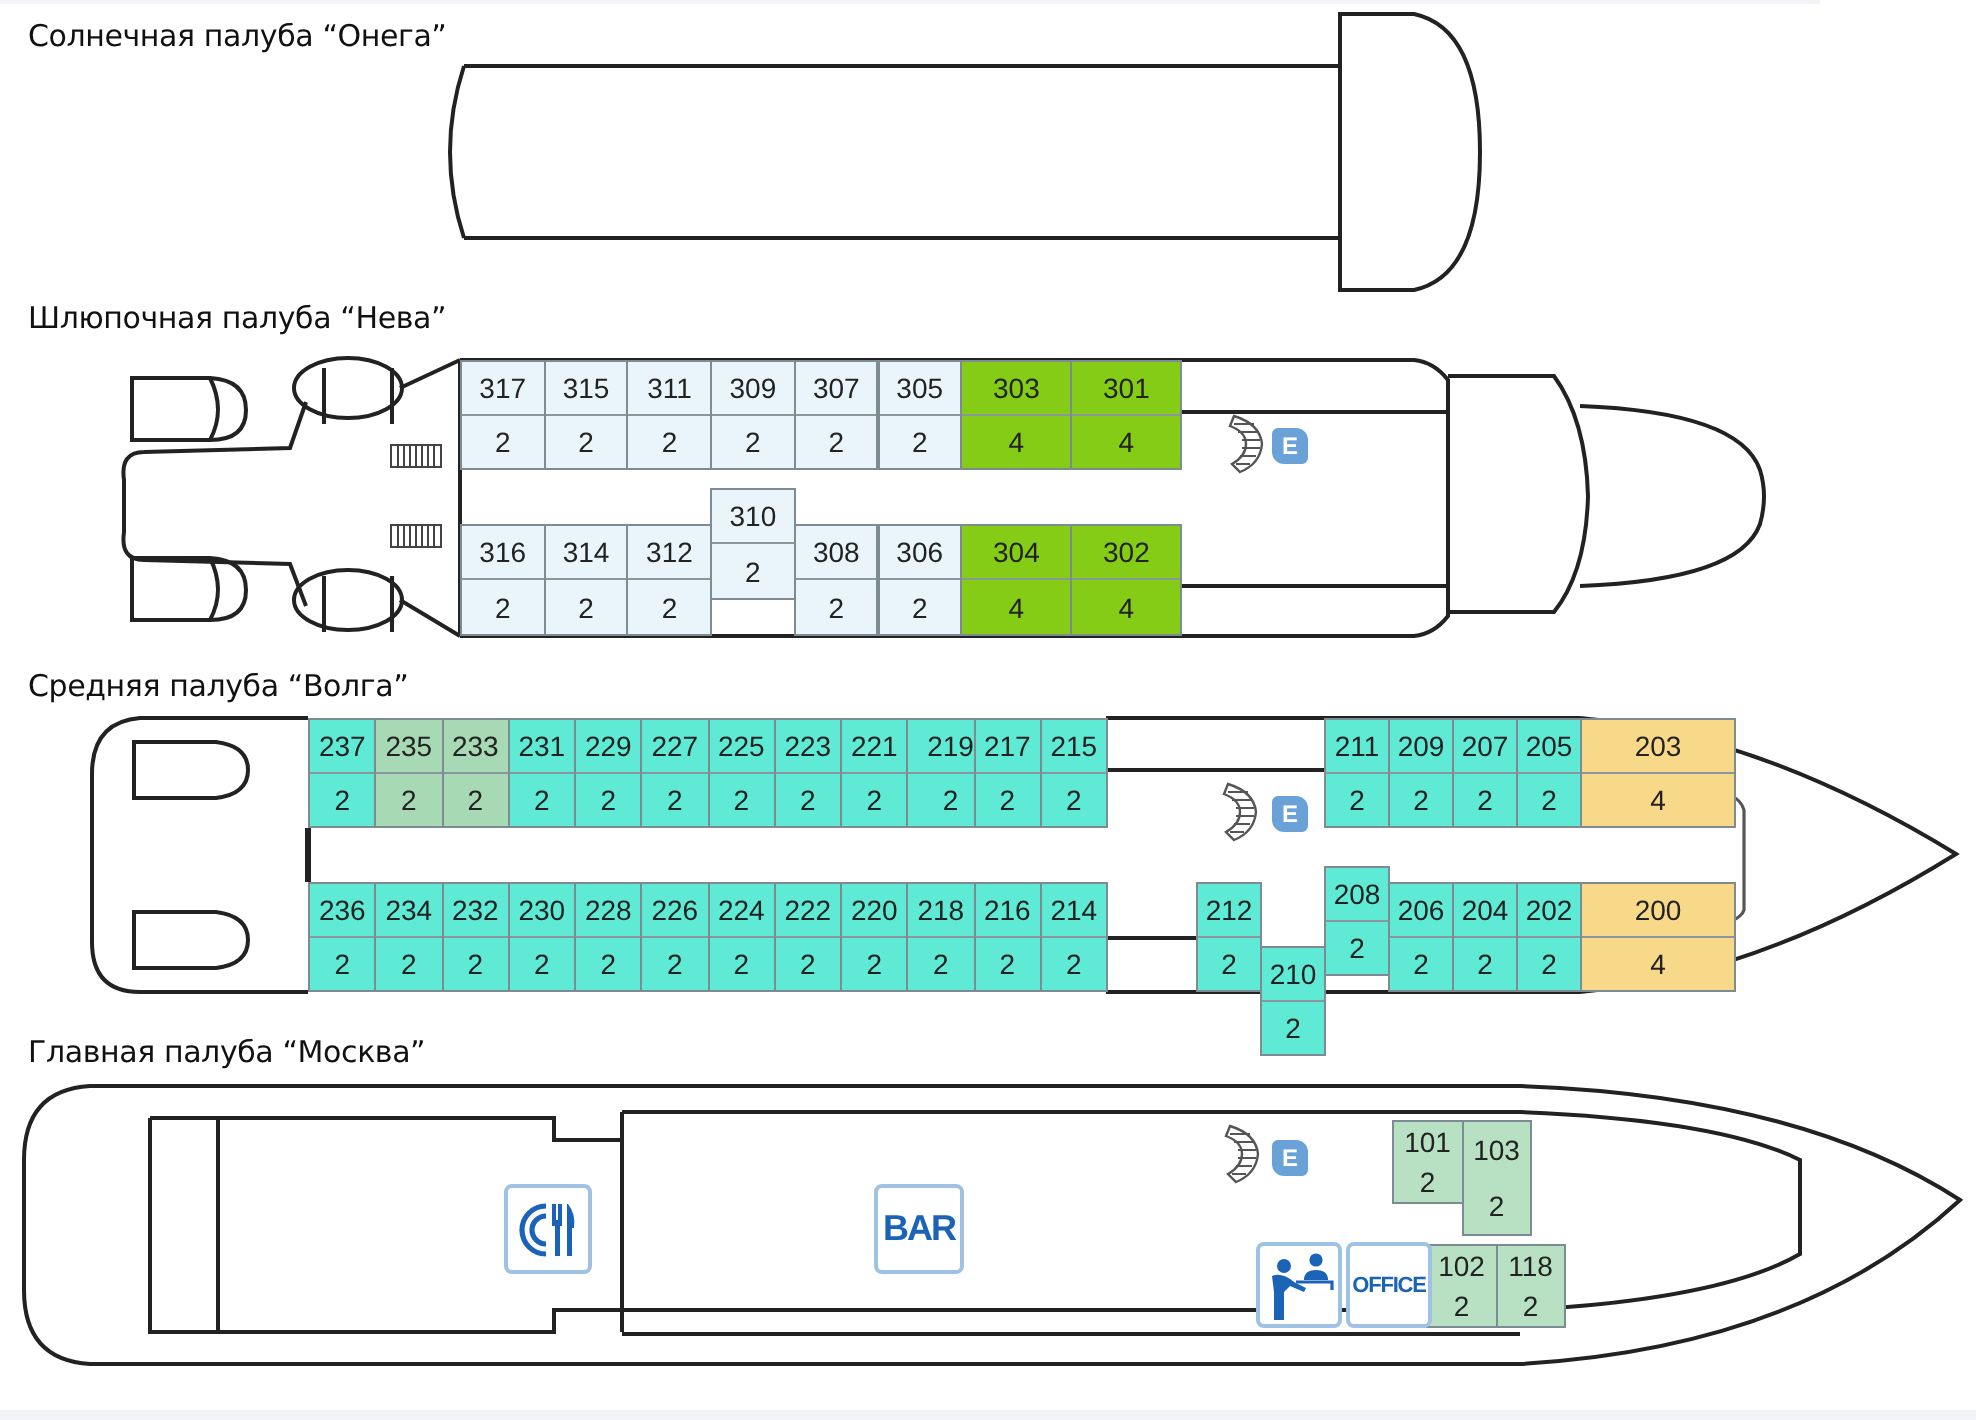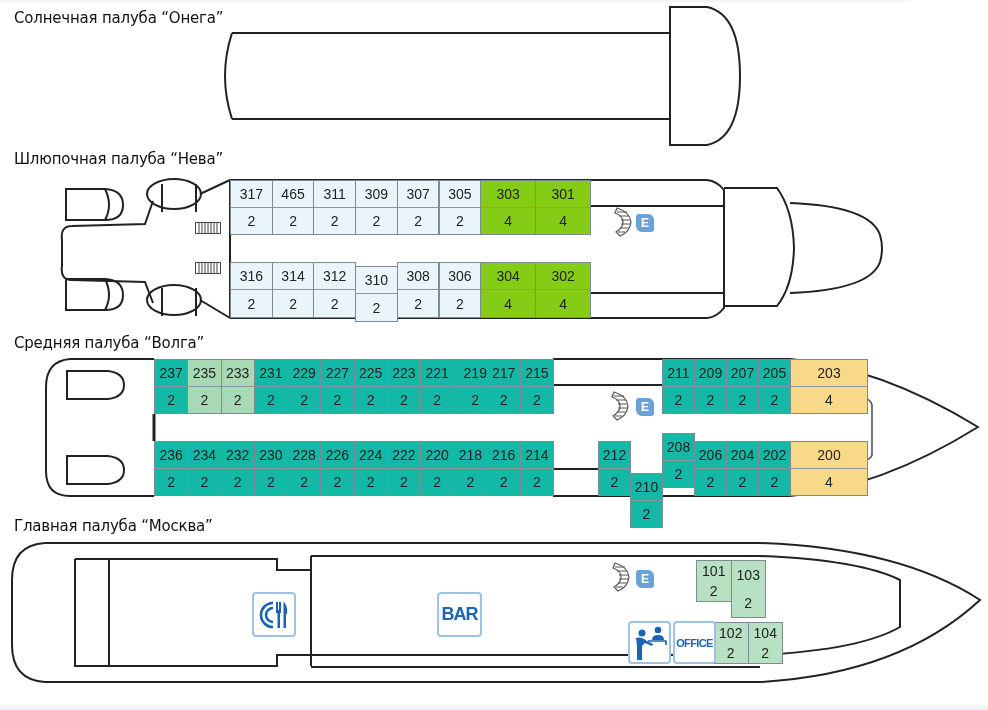--- a/index.html
+++ b/index.html
@@ -7,21 +7,21 @@
          font-family:"DejaVu Sans", "Liberation Sans", sans-serif; }
   .deck-title { position:absolute; left:14px; font-size:15px; color:#111; white-space:nowrap; letter-spacing:-0.2px; }
   svg.hull { position:absolute; left:0; top:0; }
   .cabin { position:absolute; box-sizing:border-box; border:1px solid #7d8b93;
            font-family:"Liberation Sans", sans-serif; font-size:14px; color:#222; text-align:center; }
   .cabin .num { position:absolute; left:0; right:0; top:0; height:50%; display:flex; align-items:center; justify-content:center;
                 border-bottom:1px solid #8a979f; box-sizing:border-box; }
   .cabin .cnt { position:absolute; left:0; right:0; bottom:0; height:50%; display:flex; align-items:center; justify-content:center; }
   .cabin.stacked .num, .cabin.stacked .cnt { border:none; }
   .c-neva { background:#e9f4fb; }
-  .c-blue { background:#14b8a6; }
+  .c-blue { background:#5eead4; }
   .c-pink { background:#84cc16; }
   .c-green { background:#a7d9b5; }
   .c-yellow { background:#f8d98a; }
   .c-mgreen { background:#b8e0c2; }
   .icon-box { position:absolute; box-sizing:border-box; border:2px solid #9ec1e4; border-radius:4px; background:#fff;
               color:#1b63b7; display:flex; align-items:center; justify-content:center; font-family:"Liberation Sans", sans-serif; font-weight:bold; }
   .e-icon { position:absolute; width:18px; height:18px; background:#6aa2d8; border-radius:3px 6px 3px 6px; color:#fff;
             font-family:"Liberation Sans", sans-serif; font-weight:bold; font-size:12px; display:flex; align-items:center; justify-content:center; }
   .stairs { position:absolute; }
   .footer-bar { position:absolute; left:0; right:0; top:705px; height:5px; background:#f3f4f9; }
@@ -86,21 +86,21 @@
     </g>
   </g>
 </svg>
 
 <div id="neva-top">
     <div class="cabin c-neva" style="left: 230px; top: 180px; width: 42.7px; height: 55px;">
       <div class="num">317</div>
       <div class="cnt">2</div>
     </div>
     <div class="cabin c-neva" style="left: 271.7px; top: 180px; width: 42.7px; height: 55px;">
-      <div class="num">465</div>
+      <div class="num">315</div>
       <div class="cnt">2</div>
     </div>
     <div class="cabin c-neva" style="left: 313.4px; top: 180px; width: 42.7px; height: 55px;">
       <div class="num">311</div>
       <div class="cnt">2</div>
     </div>
     <div class="cabin c-neva" style="left: 355.1px; top: 180px; width: 42.7px; height: 55px;">
       <div class="num">309</div>
       <div class="cnt">2</div>
     </div>
@@ -127,21 +127,21 @@
       <div class="cnt">2</div>
     </div>
     <div class="cabin c-neva" style="left: 271.7px; top: 262px; width: 42.7px; height: 56px;">
       <div class="num">314</div>
       <div class="cnt">2</div>
     </div>
     <div class="cabin c-neva" style="left: 313.4px; top: 262px; width: 42.7px; height: 56px;">
       <div class="num">312</div>
       <div class="cnt">2</div>
     </div>
-    <div class="cabin c-neva" style="left: 355.1px; top: 266px; width: 42.7px; height: 56px;">
+    <div class="cabin c-neva" style="left: 355.1px; top: 244px; width: 42.7px; height: 56px;">
       <div class="num">310</div>
       <div class="cnt">2</div>
     </div>
     <div class="cabin c-neva" style="left: 396.8px; top: 262px; width: 42.7px; height: 56px;">
       <div class="num">308</div>
       <div class="cnt">2</div>
     </div>
     <div class="cabin c-neva" style="left: 438.5px; top: 262px; width: 42.7px; height: 56px;">
       <div class="num">306</div>
       <div class="cnt">2</div>
@@ -318,21 +318,21 @@
       <div class="num">103</div>
       <div class="cnt">2</div>
     </div>
   </div>
 <div id="moskva-bottom">
     <div class="cabin c-mgreen stacked" style="left: 713px; top: 622px; width: 35.5px; height: 42px;">
       <div class="num">102</div>
       <div class="cnt">2</div>
     </div>
     <div class="cabin c-mgreen stacked" style="left: 747.5px; top: 622px; width: 35.5px; height: 42px;">
-      <div class="num">104</div>
+      <div class="num">118</div>
       <div class="cnt">2</div>
     </div>
   </div>
 
 <svg class="stairs" style="left:195px;top:222px" width="26" height="12">
   <rect x="0.5" y="0.5" width="25" height="11" fill="#fff" stroke="#444"></rect>
   <g stroke="#444">
       <path d="M4,1V11M7,1V11M10,1V11M13,1V11M16,1V11M19,1V11M22,1V11"></path>
     </g>
 </svg>

